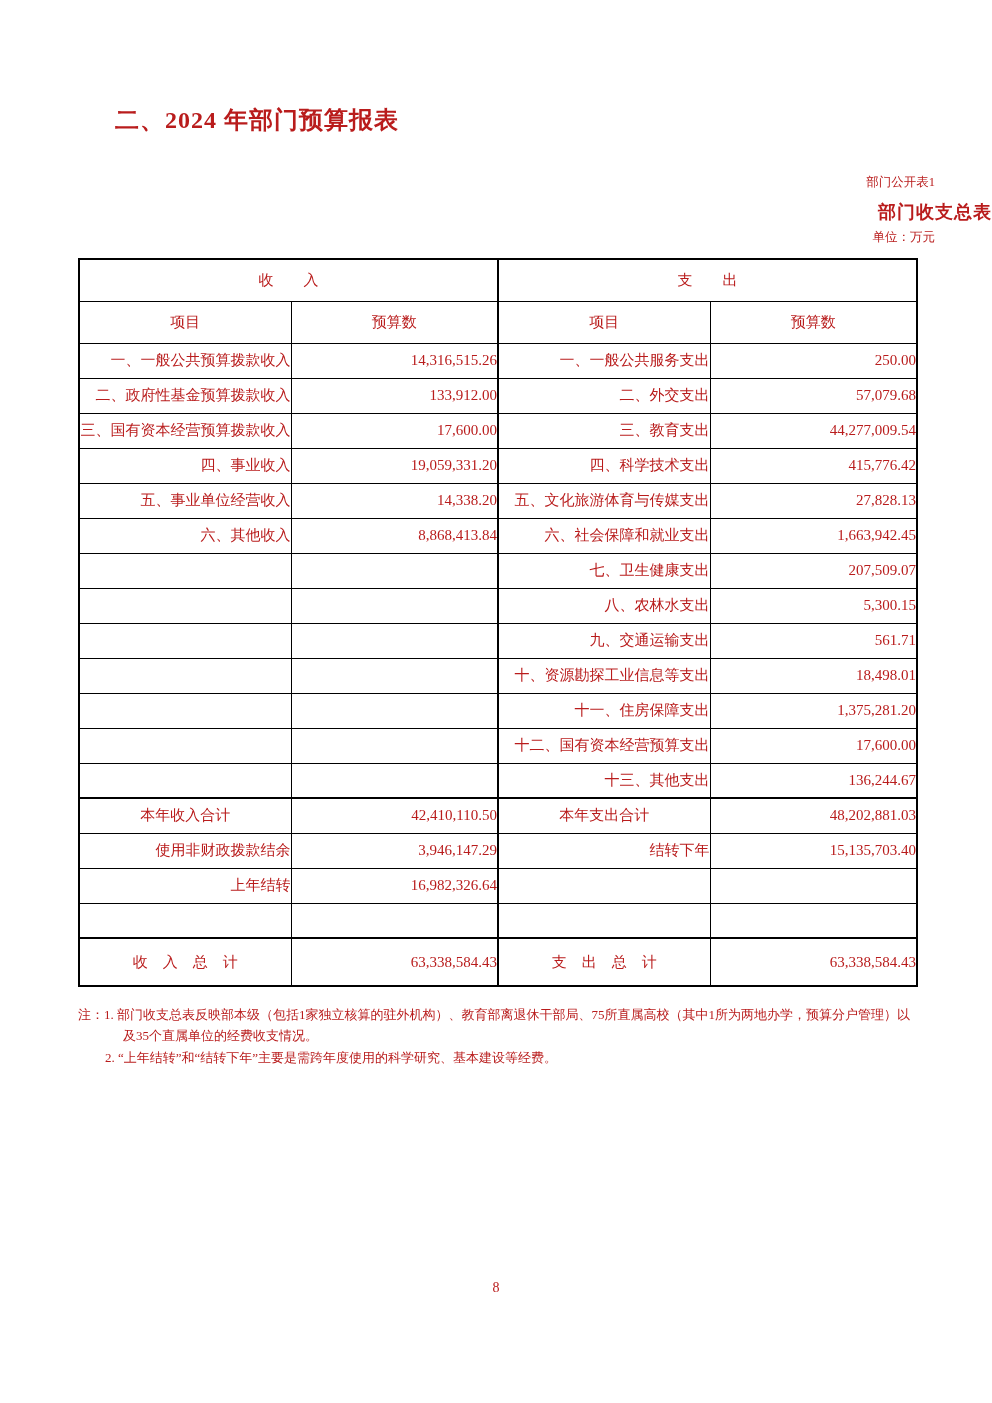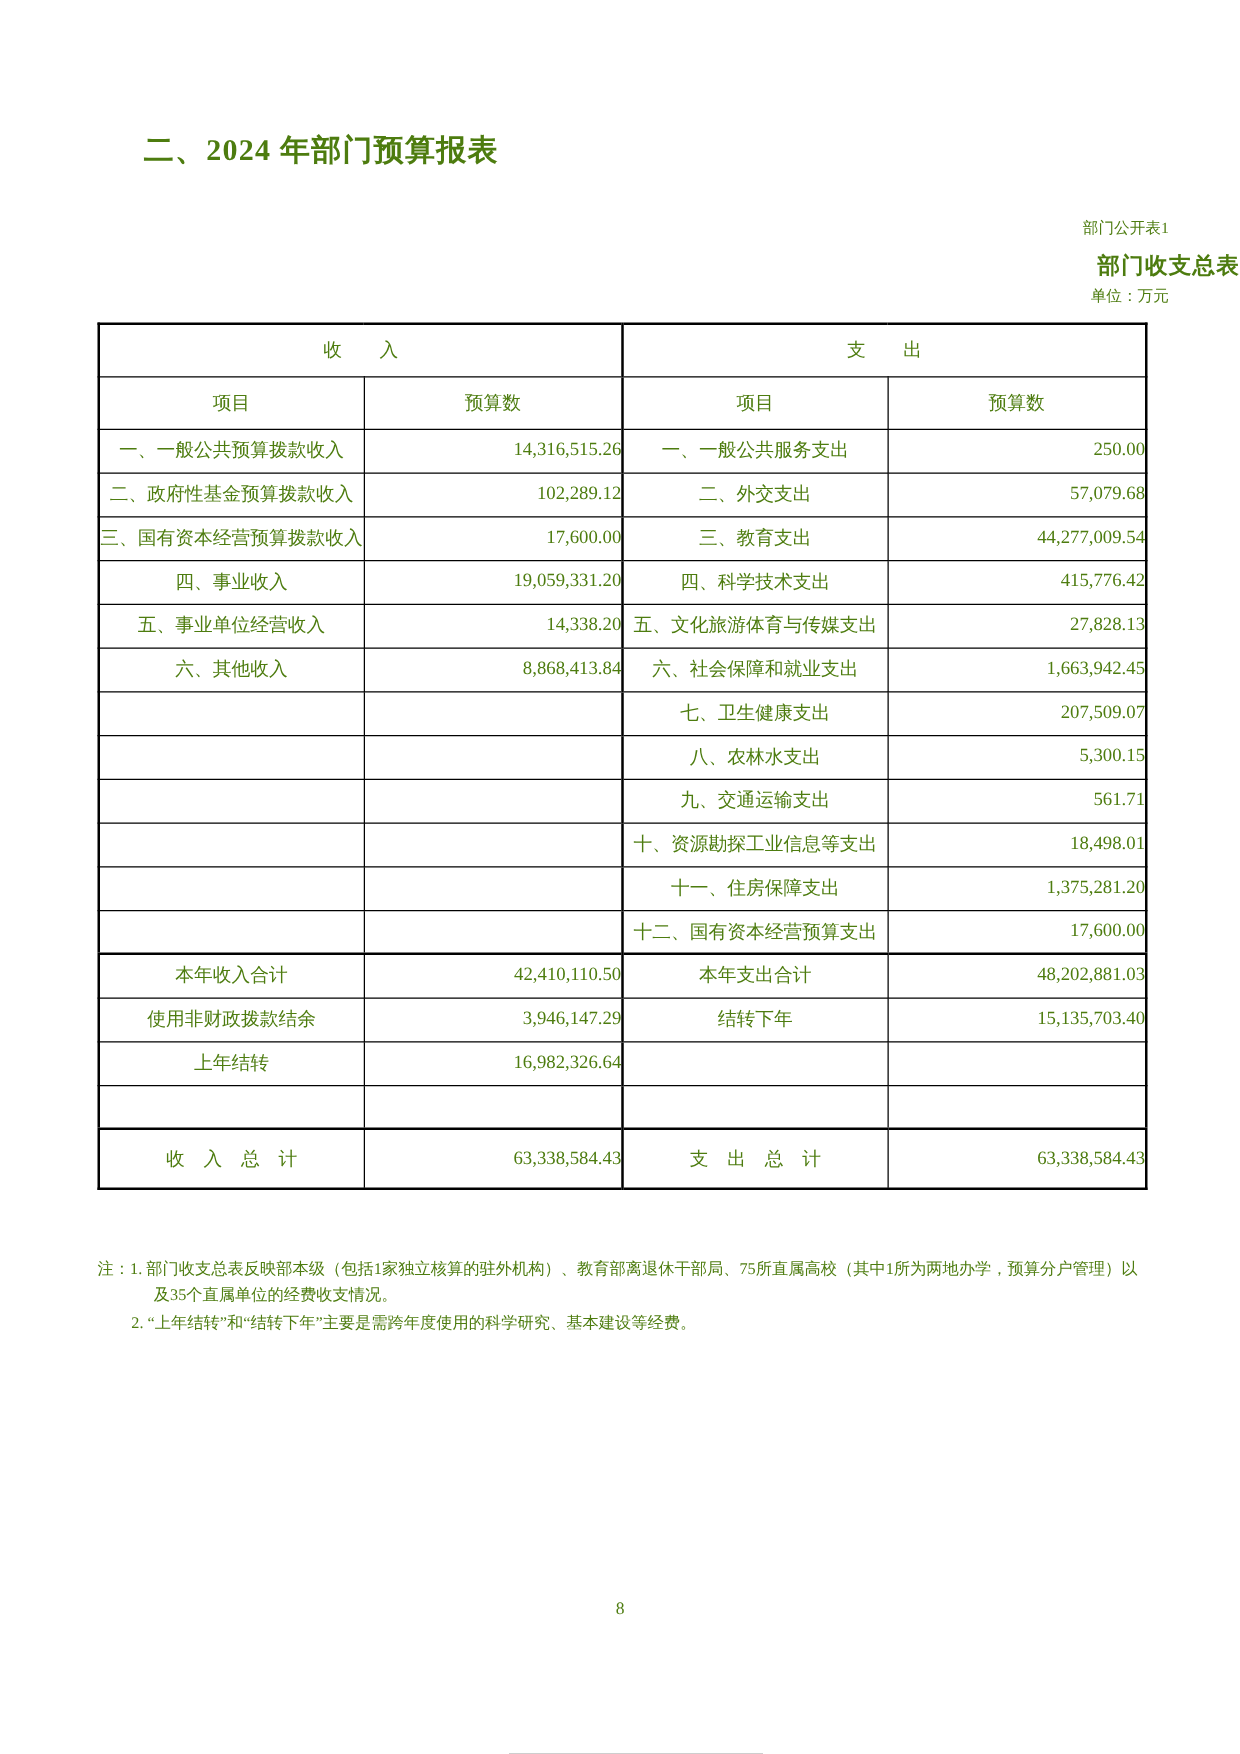--- a/index.html
+++ b/index.html
@@ -2,21 +2,21 @@
 <html><head>
 <meta charset="utf-8">
 <style>
   html,body{margin:0;padding:0;background:#888;}
   .page{
     position:relative;
     width:992px;height:1403px;
     margin:0 auto;
     background:#ffffff;
     font-family:"Liberation Serif","DejaVu Serif",serif;
-    color:#4d7c0f;
+    color:#b91c1c;
     overflow:hidden;
   }
   .doc-title{
     position:absolute;left:115px;top:104px;
     font-size:24px;font-weight:bold;letter-spacing:1px;
     white-space:nowrap;
   }
   .table-tag{
     position:absolute;right:57px;top:174px;
     font-size:12.5px;text-align:left;white-space:nowrap;
@@ -43,21 +43,21 @@
     vertical-align:middle;
     overflow:hidden;
     white-space:nowrap;
   }
   table.budget{border:2px solid #000;}
   td.dv{border-left:2px solid #000 !important;}
   tr.hrow{height:42px;}
   tr.drow{height:35px;}
   tr.trow{height:48px;}
   td.hc{text-align:center;}
-  td.lbl{text-align:center;padding-left:4px;}
+  td.lbl{text-align:right;padding-left:4px;}
   td.lblc{text-align:center;}
   td.val{text-align:right;padding-right:9px;}
   tr.sum-top td{border-top:2px solid #000;}
   tr.trow td{border-top:2px solid #000;font-weight:normal;}
   .notes{
     position:absolute;left:78px;top:1004px;width:842px;
     font-size:13px;line-height:1.62;
   }
   .note-1{padding-left:45px;text-indent:-45px;}
   .note-2{padding-left:27px;margin-top:1px;}
@@ -96,21 +96,21 @@
       </tr>
 
       <tr class="drow">
         <td class="lbl">一、一般公共预算拨款收入</td>
         <td class="val">14,316,515.26</td>
         <td class="lbl dv">一、一般公共服务支出</td>
         <td class="val">250.00</td>
       </tr>
       <tr class="drow">
         <td class="lbl">二、政府性基金预算拨款收入</td>
-        <td class="val">102,289.12</td>
+        <td class="val">133,912.00</td>
         <td class="lbl dv">二、外交支出</td>
         <td class="val">57,079.68</td>
       </tr>
       <tr class="drow">
         <td class="lbl">三、国有资本经营预算拨款收入</td>
         <td class="val">17,600.00</td>
         <td class="lbl dv">三、教育支出</td>
         <td class="val">44,277,009.54</td>
       </tr>
       <tr class="drow">
@@ -159,20 +159,26 @@
         <td class="lbl"></td>
         <td class="val"></td>
         <td class="lbl dv">十一、住房保障支出</td>
         <td class="val">1,375,281.20</td>
       </tr>
       <tr class="drow">
         <td class="lbl"></td>
         <td class="val"></td>
         <td class="lbl dv">十二、国有资本经营预算支出</td>
         <td class="val">17,600.00</td>
+      </tr>
+      <tr class="drow">
+        <td class="lbl"></td>
+        <td class="val"></td>
+        <td class="lbl dv">十三、其他支出</td>
+        <td class="val">136,244.67</td>
       </tr>
 
       <tr class="drow sum-top">
         <td class="lblc">本年收入合计</td>
         <td class="val">42,410,110.50</td>
         <td class="lblc dv">本年支出合计</td>
         <td class="val">48,202,881.03</td>
       </tr>
       <tr class="drow">
         <td class="lbl">使用非财政拨款结余</td>

